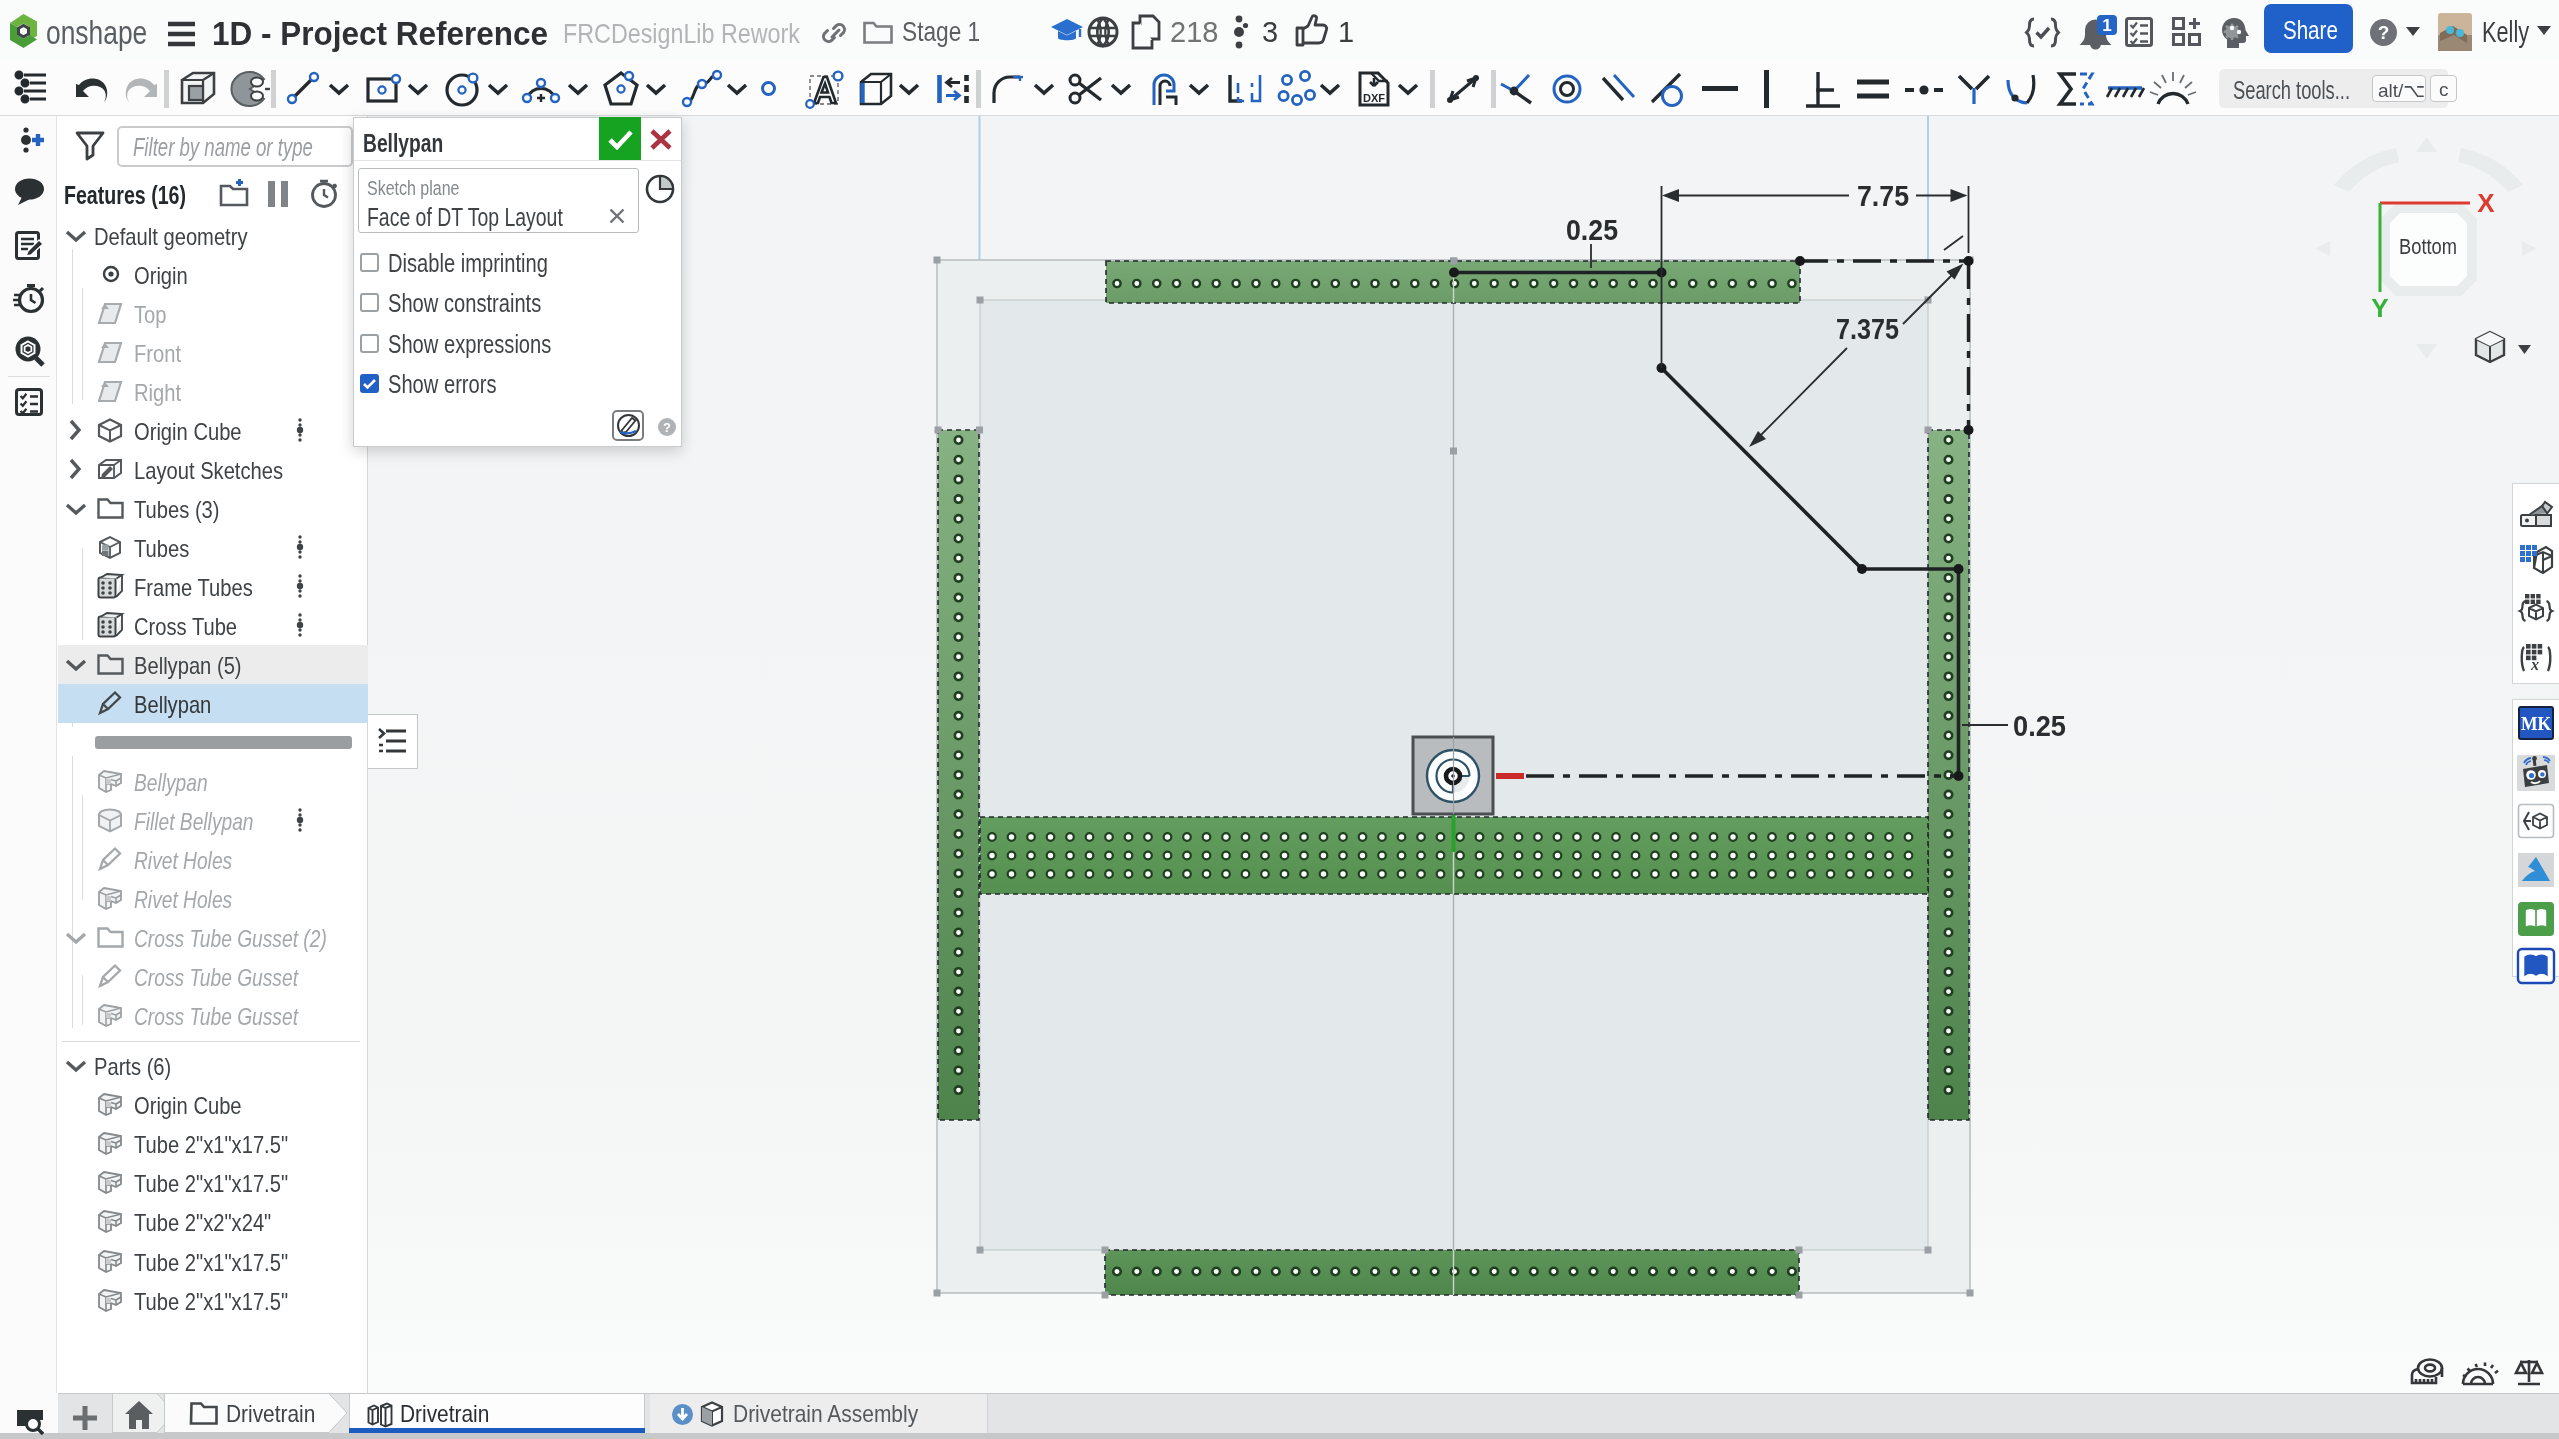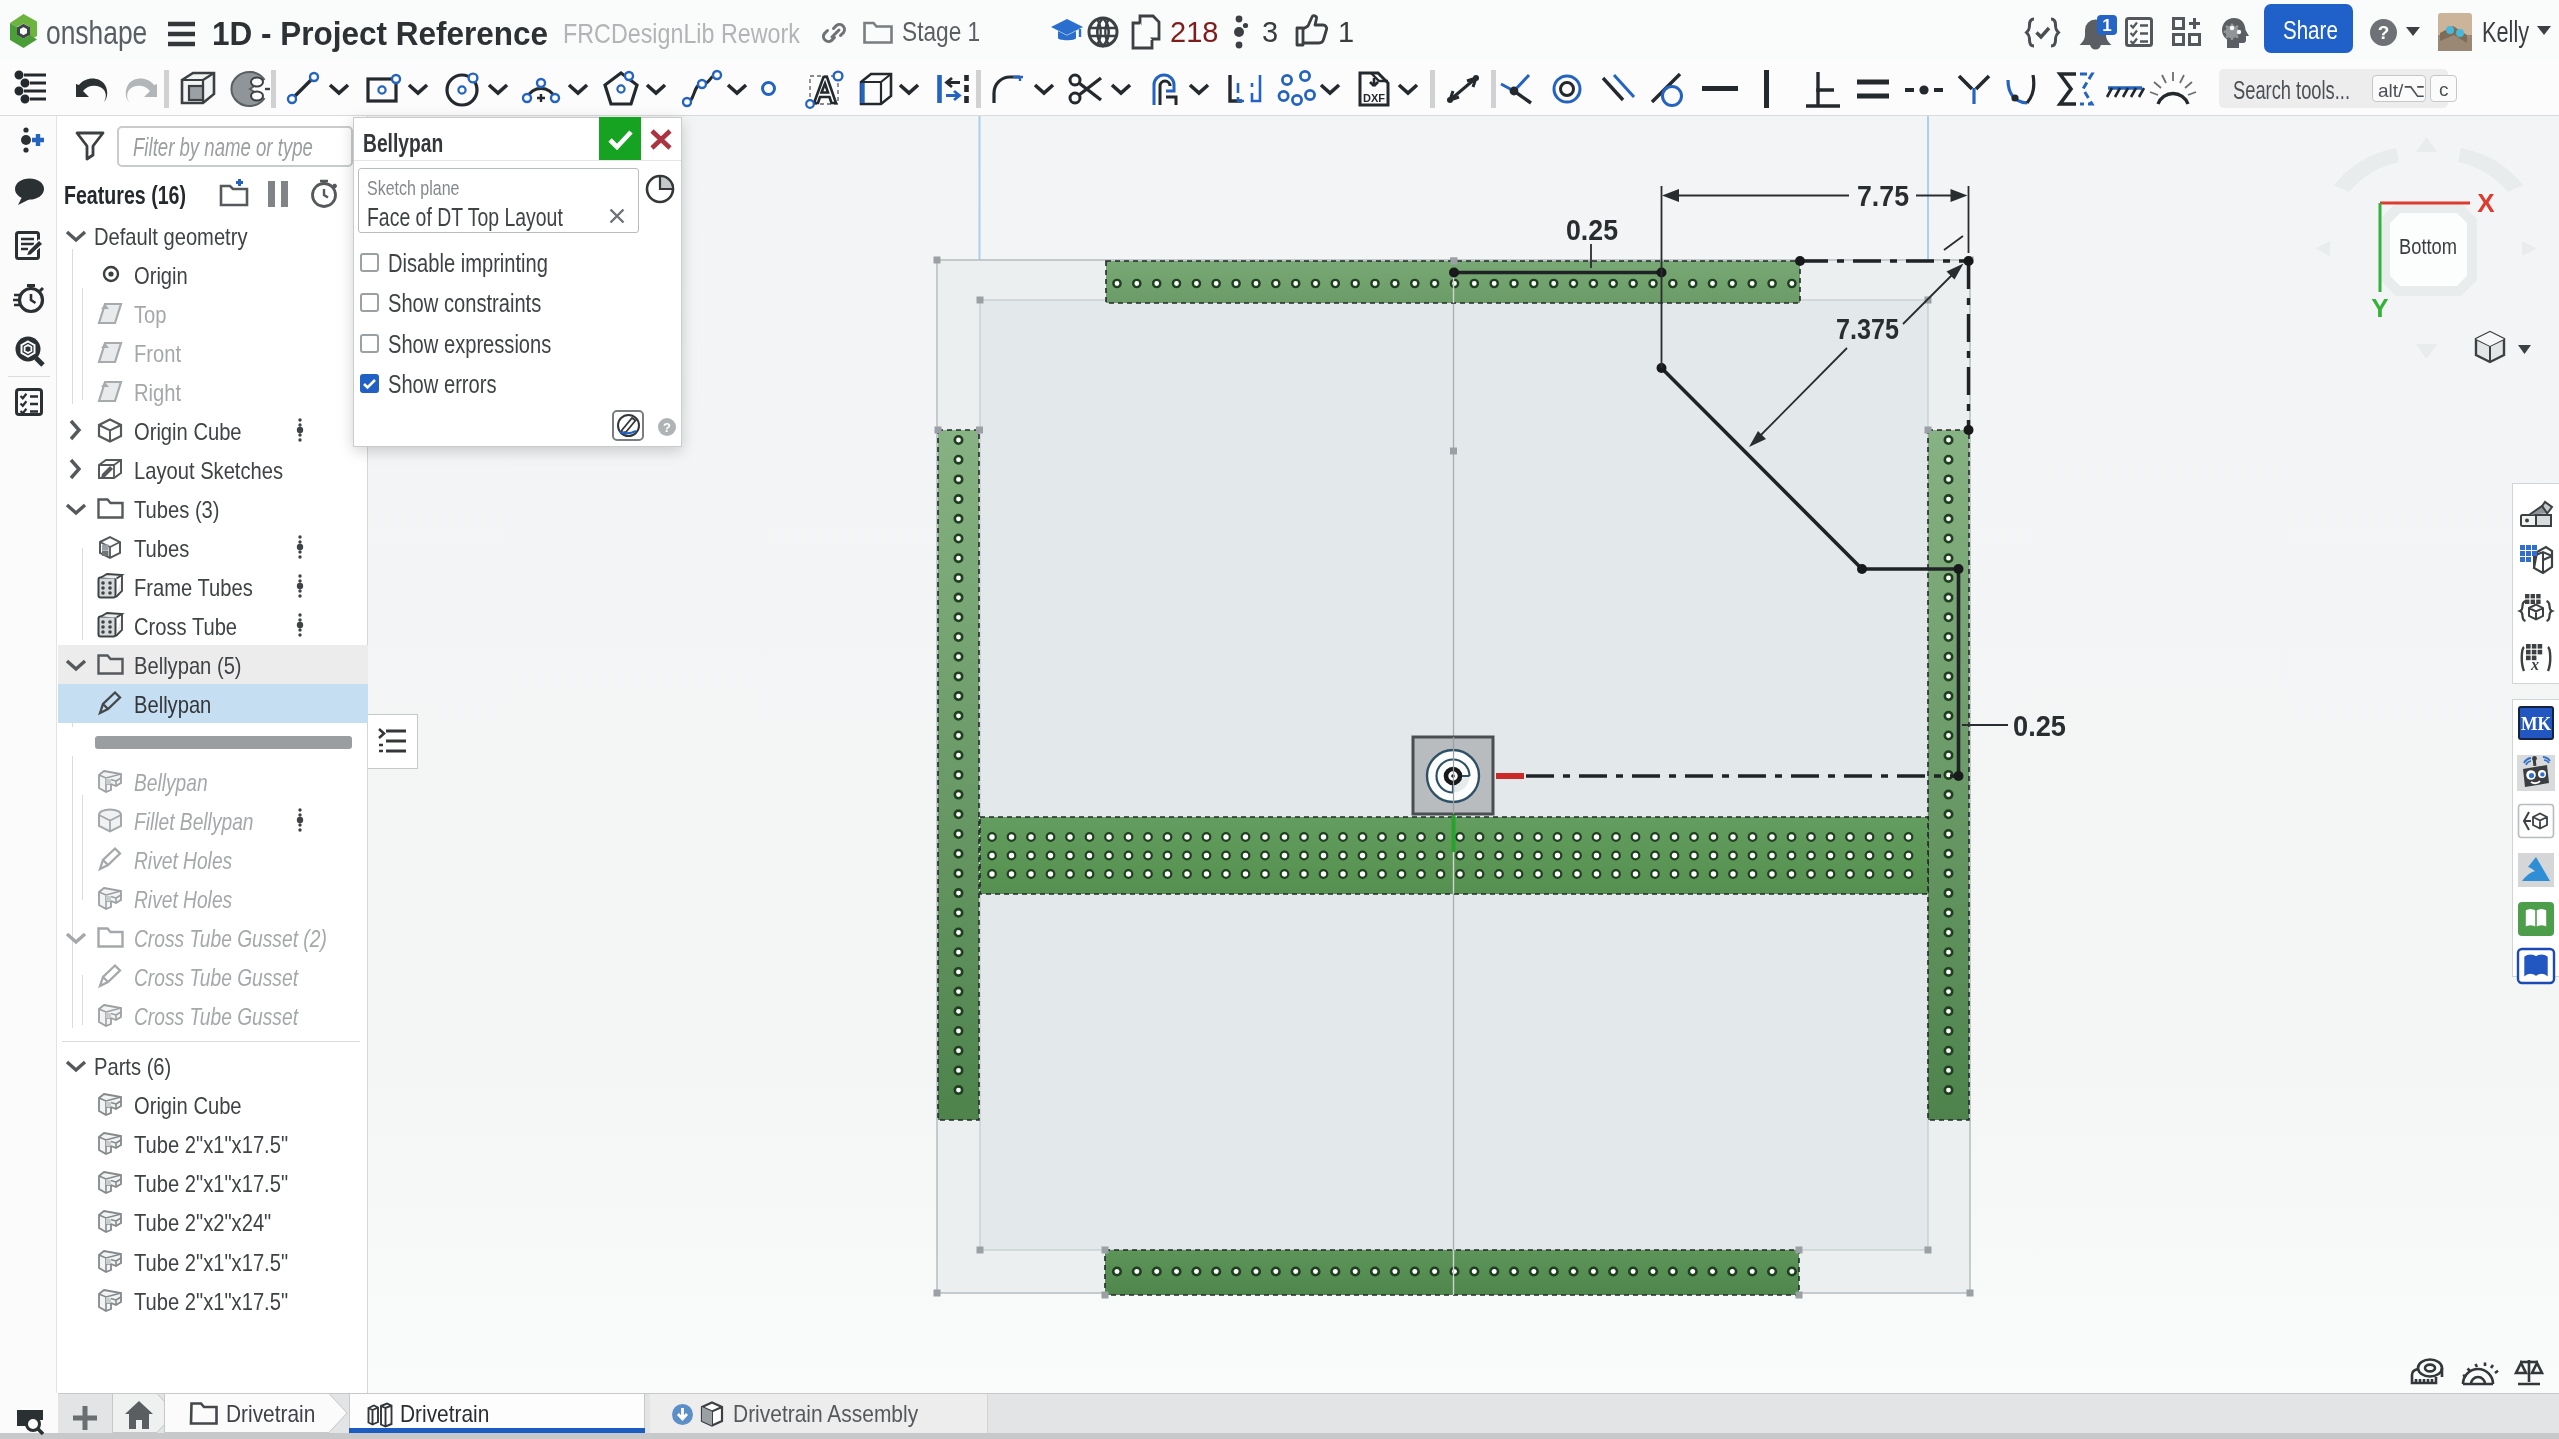--- a/index.html
+++ b/index.html
@@ -37,21 +37,21 @@
   </svg>
 <svg class="a" style="left:1087px;top:16px" width="32" height="32" viewBox="0 0 32 32">
 <circle cx="16" cy="16" r="14" fill="none" stroke="#3c4043" stroke-width="3"></circle>
 <path d="M16 2 a20 20 0 0 1 0 28 a20 20 0 0 1 0 -28 M2.5 12 h27 M2.5 20 h27" fill="none" stroke="#3c4043" stroke-width="2.6"></path>
 <path d="M10 3.5 c5 6 5 19 0 25 M22 3.5 c-5 6 -5 19 0 25" fill="none" stroke="#3c4043" stroke-width="2.2"></path>
   </svg>
 <svg class="a" style="left:1131px;top:15px" width="30" height="34" viewBox="0 0 30 34">
 <path d="M9 1 h13 l6 6 v17 h-19 z" fill="#fafbfb" stroke="#3c4043" stroke-width="2.8"></path>
 <path d="M9 8 h-7 v25 h19 v-8" fill="#fafbfb" stroke="#3c4043" stroke-width="2.8"></path>
   </svg>
-<div class="a tx" style="left:1170px;top:16px;font-size:29px;color:#7f1d1d">218</div>
+<div class="a tx" style="left:1170px;top:16px;font-size:29px;color:#737373">218</div>
 <svg class="a" style="left:1230px;top:14px" width="18" height="36" viewBox="0 0 18 36">
 <circle cx="9" cy="5" r="3.4" fill="#3c4043"></circle>
     <circle cx="9" cy="18" r="5" fill="#3c4043"></circle>
     <circle cx="9" cy="31" r="3.4" fill="#3c4043"></circle>
     <circle cx="15.5" cy="11.5" r="2.6" fill="#3c4043"></circle>
   </svg>
 <div class="a tx" style="left:1262px;top:16px;font-size:29px;color:#3a3d40">3</div>
 <svg class="a" style="left:1295px;top:15px" width="34" height="32" viewBox="0 0 34 32">
 <path d="M2 13 h6 v17 h-6 z M8 28 h16 c2.5 0 4-1.5 4.5-3.5 l3-10 c0.6-2.5-1-4.5-3.5-4.5 h-8 l1.5-6.5 c0.5-2.5-3.5-4-4.5-1.5 l-4 9 -5 3 z" fill="none" stroke="#3c4043" stroke-width="2.8" stroke-linejoin="round"></path>
   </svg>

